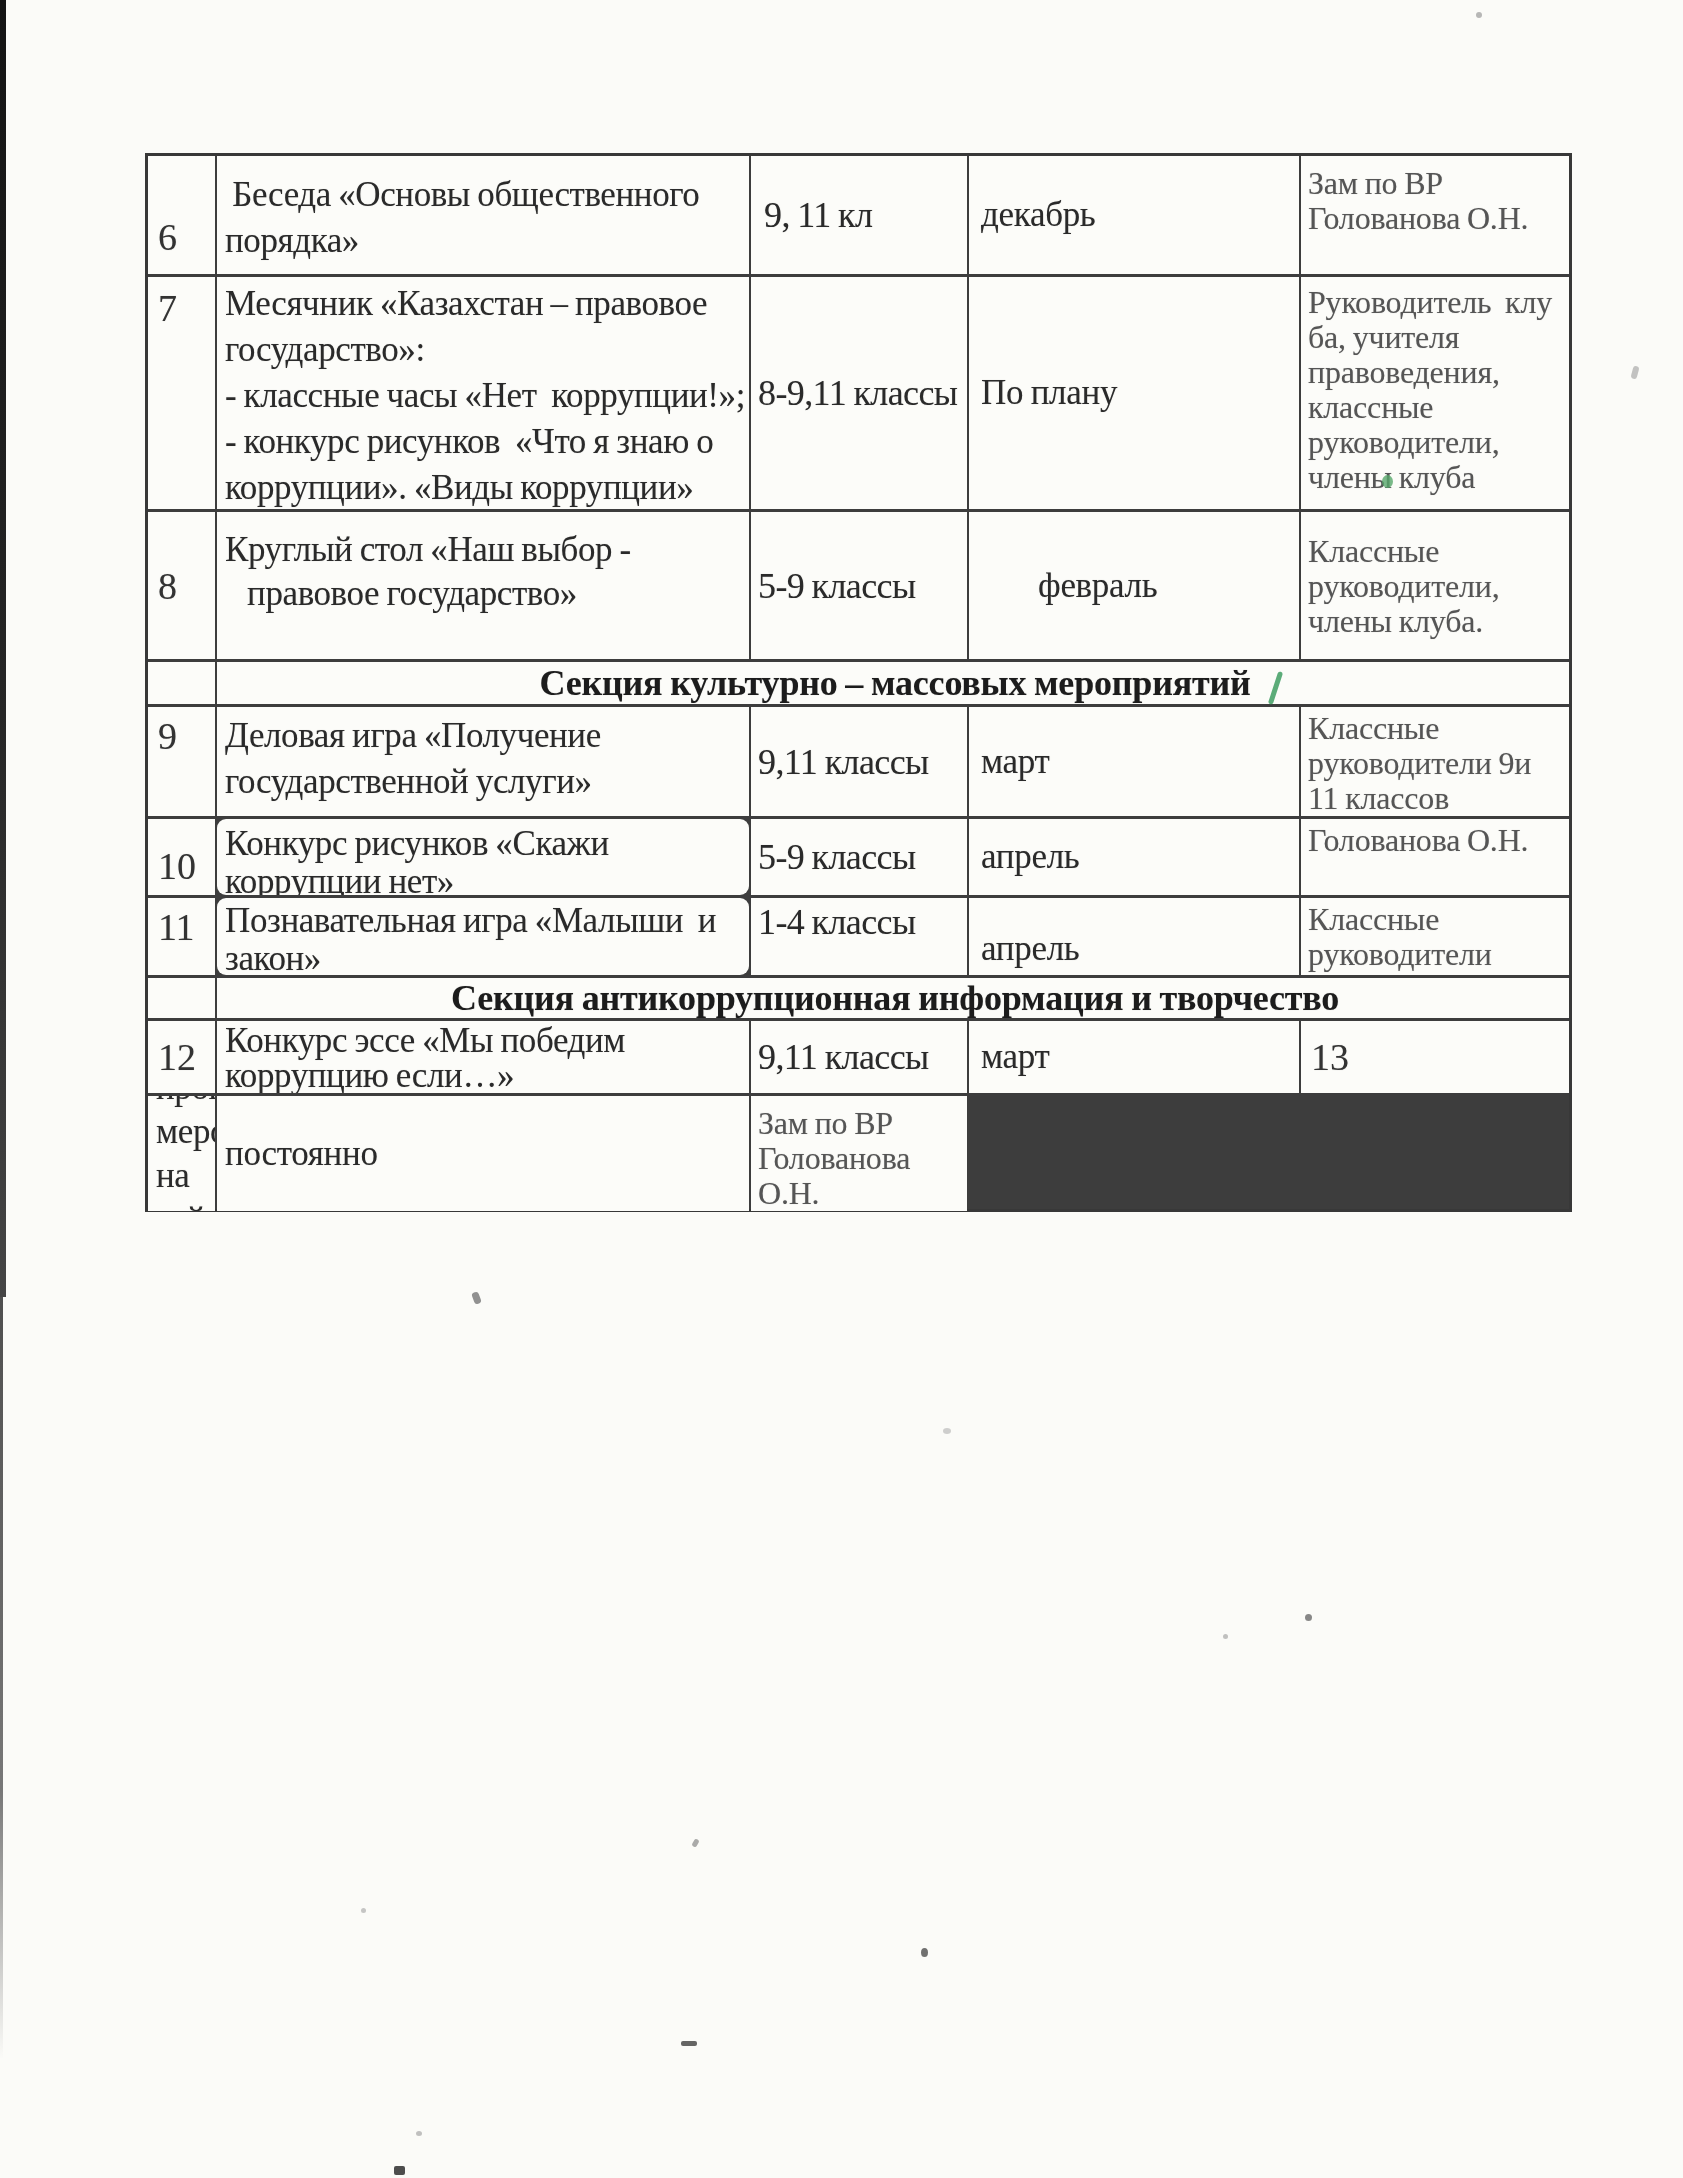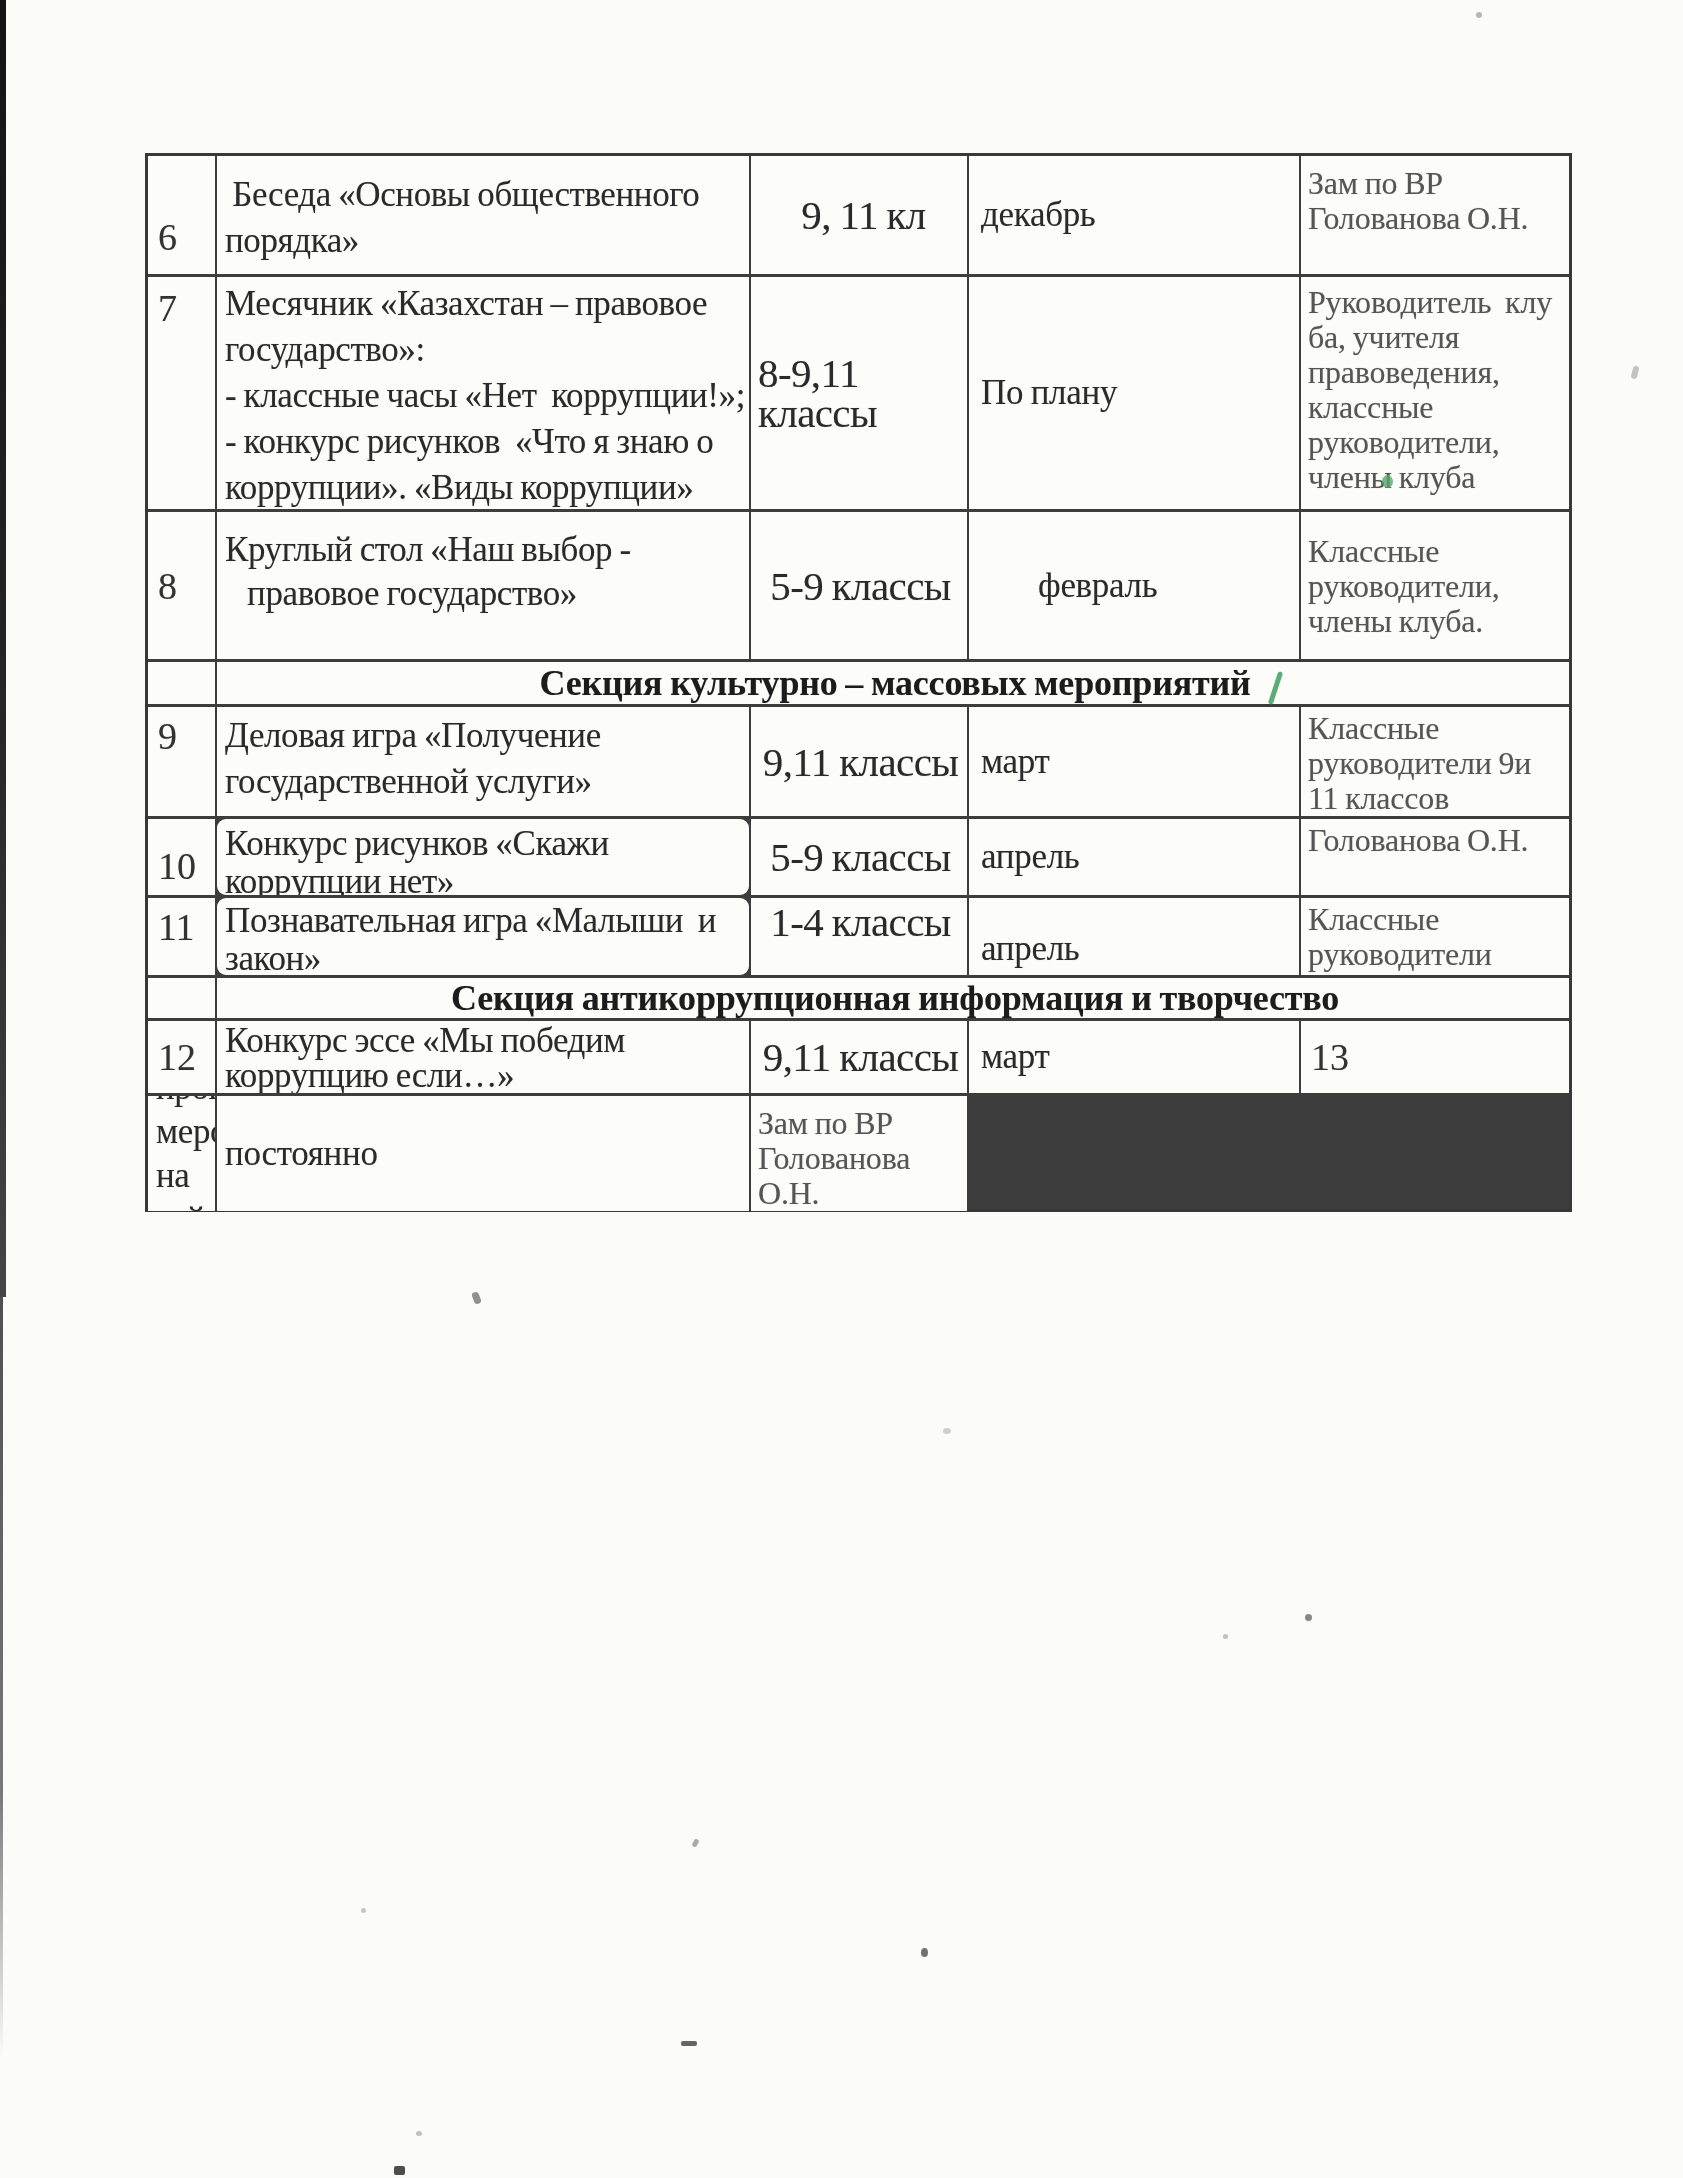--- a/index.html
+++ b/index.html
@@ -39,21 +39,21 @@
     color:#2a2a2a;
     box-sizing:border-box;
     padding:4px 4px 4px 8px;
     text-shadow:0 0 1px rgba(40,40,40,0.25);
   }
   .txt{white-space:pre-wrap;word-spacing:-1px;}
   .va-c{justify-content:center;}
   .va-e{justify-content:flex-end;}
   .c-num{font-size:38px;line-height:42px;padding-left:10px;color:#333;}
   .c-act{font-size:35px;line-height:46px;letter-spacing:-0.4px;padding-right:2px;}
-  .c-cls{font-size:41px;line-height:40px;letter-spacing:-0.6px;padding-left:7px;align-items:center;}
+  .c-cls{font-size:36px;line-height:40px;letter-spacing:-0.6px;padding-left:7px;}
   .c-per{font-size:35px;line-height:40px;letter-spacing:-0.3px;padding-left:12px;}
   .c-resp{font-size:32px;line-height:35px;letter-spacing:-0.2px;color:#555;padding-left:7px;padding-right:4px;}
   .c-sec{
     grid-column:2/6;
     font-size:36px;font-weight:bold;color:#1c1c1c;
     justify-content:center;align-items:center;text-align:center;
     letter-spacing:-0.2px;
   }
   .lh38{line-height:38px;border-radius:9px;}
   .lh35{line-height:35px;}

